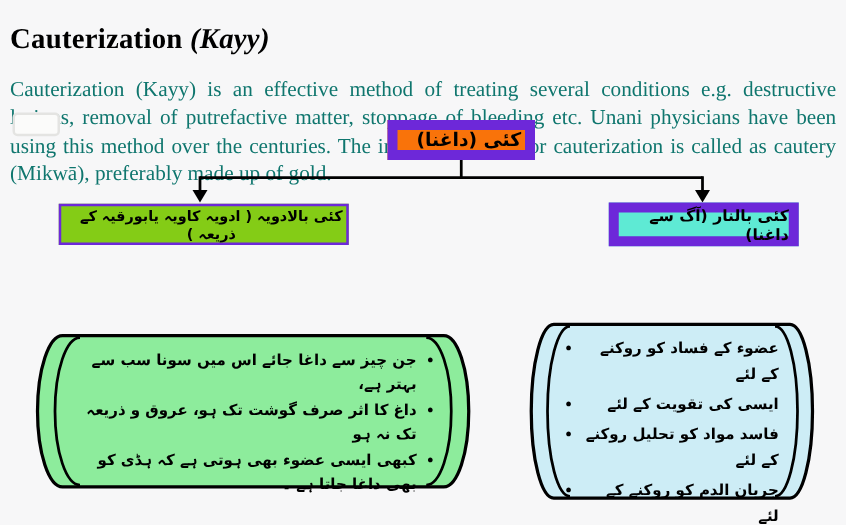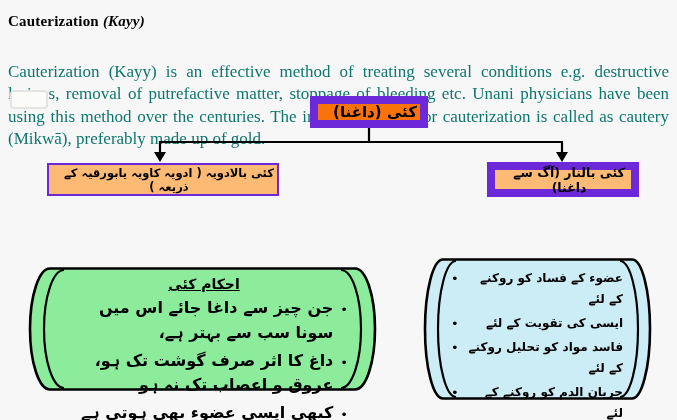--- a/index.html
+++ b/index.html
@@ -1,19 +1,19 @@
 <!DOCTYPE html>
 <html><head>
 <meta charset="utf-8">
 <style>
   html,body{margin:0;padding:0;}
   body{width:677px;height:420px;font-family:"Liberation Serif",serif;}
   .canvas{position:relative;width:677px;height:420px;background:#f7f7f8;overflow:hidden;}
 
-  .page-title{position:absolute;left:8px;top:3px;font-size:15px;font-weight:bold;color:#000;letter-spacing:0.2px;}
+  .page-title{position:absolute;left:8px;top:3px;font-size:23px;font-weight:bold;color:#000;letter-spacing:0.2px;}
   .page-title em{font-style:italic;}
   .intro{position:absolute;left:8px;top:44px;width:661px;font-size:17px;line-height:1.32;color:#0f766e;text-align:justify;}
   .artifact{position:absolute;left:10px;top:90px;width:34px;height:15px;border:2px solid #e4e4e2;border-radius:4px;background:#fbfbfa;}
 
   .node{position:absolute;display:flex;align-items:center;justify-content:center;
         font-family:"DejaVu Sans",sans-serif;font-weight:bold;color:#000;text-align:center;
         border:8px solid #6d28d9;box-sizing:border-box;direction:rtl;padding-left:12px;}
   .node-root{left:310px;top:96px;width:118px;height:32px;font-size:15px;}
   .node-left{left:47px;top:163px;width:232px;height:33px;font-size:11.5px;border-width:2.5px;}
   .node-right{left:487px;top:162px;width:152px;height:35px;font-size:12.5px;}
@@ -27,21 +27,21 @@
   .cyl-blue .cyl-content{left:28px;top:8px;width:172px;}
   .cyl-title{text-align:center;font-weight:bold;text-decoration:underline;font-size:14px;margin-bottom:4px;direction:rtl;}
   .blist{list-style:none;margin:0;padding:0;}
   .blist li{display:flex;align-items:baseline;margin:3px 0;}
   .rtl-list li{direction:rtl;}
   .rtl-list .dot{margin-left:7px;}
   .ltr-list li{direction:ltr;}
   .ltr-list .dot{margin-right:8px;}
   .ltr-list .btxt{flex:1;text-align:right;direction:rtl;}
   .dot{font-size:13px;line-height:1;position:relative;top:1px;}
-  .btxt{font-size:16px;font-weight:bold;line-height:1.55;direction:rtl;}
+  .btxt{font-size:12px;font-weight:bold;line-height:1.55;direction:rtl;}
   .cyl-blue .btxt{font-size:12px;line-height:1.75;}
 </style>
 </head>
 <body>
 
 <div class="canvas">
 
   <h1 class="page-title"><span>Cauterization</span>&nbsp;<em>(Kayy)</em></h1>
 
   <p class="intro">Cauterization (Kayy) is an effective method of treating several conditions e.g. destructive lesions, removal of putrefactive matter, stoppage of bleeding etc. Unani physicians have been using this method over the centuries. The instrument used for cauterization is called as cautery (Mikwā), preferably made up of gold.</p>
@@ -52,40 +52,39 @@
     <path d="M 369 128 V 142" stroke="#000" stroke-width="2.2" fill="none"></path>
     <path d="M 160 142 H 562" stroke="#000" stroke-width="2.2" fill="none"></path>
     <path d="M 160 141 V 153" stroke="#000" stroke-width="2.2" fill="none"></path>
     <path d="M 562 141 V 153" stroke="#000" stroke-width="2.2" fill="none"></path>
     <polygon points="154,152 166,152 160,162" fill="#000"></polygon>
     <polygon points="556,152 568,152 562,162" fill="#000"></polygon>
   </svg>
 
   <div class="node node-root" dir="rtl" style="background-color: rgb(249, 115, 10);">کئی (داغنا)</div>
 
-  <div class="node node-left" dir="rtl" style="background-color: #fdba74;">کئی بالادویہ ( ادویہ کاویہ یابورقیہ کے ذریعہ )</div>
+  <div class="node node-left" dir="rtl" style="background-color: #84cc16;">کئی بالادویہ ( ادویہ کاویہ یابورقیہ کے ذریعہ )</div>
 
-  <div class="node node-right" dir="rtl" style="background-color: #fdba74;">کئی بالنار (آگ سے داغنا)</div>
+  <div class="node node-right" dir="rtl" style="background-color: #5eead4; text-align: right;">کئی بالنار (آگ سے داغنا)</div>
 
   <div class="cyl cyl-green" style="left:28px;top:266px;width:349px;height:126px;">
     <svg width="349" height="126" viewBox="0 0 349 126">
       <path d="M 22,2.5 L 327,2.5 A 20,60.5 0 0 1 327,123.5 L 22,123.5 A 20,60.5 0 0 1 22,2.5 Z" stroke="#000" stroke-width="2.6" fill="#8dec9c"></path>
       <path d="M 36,4 A 20,59 0 0 0 36,122" fill="none" stroke="#000" stroke-width="2.2"></path>
       <path d="M 313,4 A 20,59 0 0 1 313,122" fill="none" stroke="#000" stroke-width="2.2"></path>
     </svg>
     <div class="cyl-content">
-      <div class="cyl-title">احکام کئی</div>
       <ul class="blist rtl-list">
         <li>
             <span class="dot">•</span>
             <span class="btxt">جن چیز سے داغا جائے اس میں سونا سب سے بہتر ہے،</span>
           </li>
         <li>
             <span class="dot">•</span>
-            <span class="btxt">داغ کا اثر صرف گوشت تک ہو، عروق و اعصاب تک نہ ہو</span>
+            <span class="btxt">داغ کا اثر صرف گوشت تک ہو، عروق و ذریعہ تک نہ ہو</span>
           </li>
         <li>
             <span class="dot">•</span>
             <span class="btxt">کبھی ایسی عضوء بھی ہوتی ہے کہ ہڈی کو بھی داغا جاتا ہے ۔</span>
           </li>
       </ul>
     </div>
   </div>
 
   <div class="cyl cyl-blue" style="left:423px;top:257px;width:229px;height:144px;">

